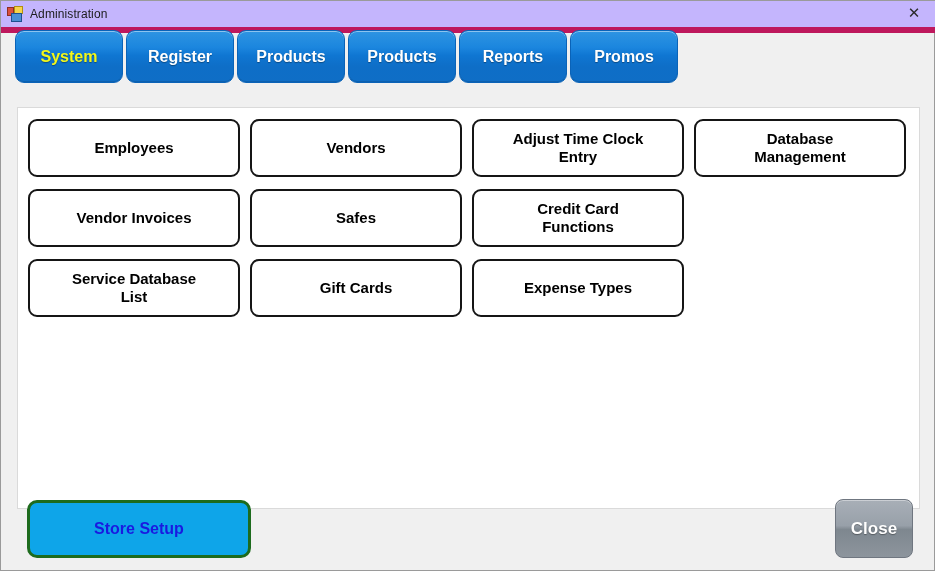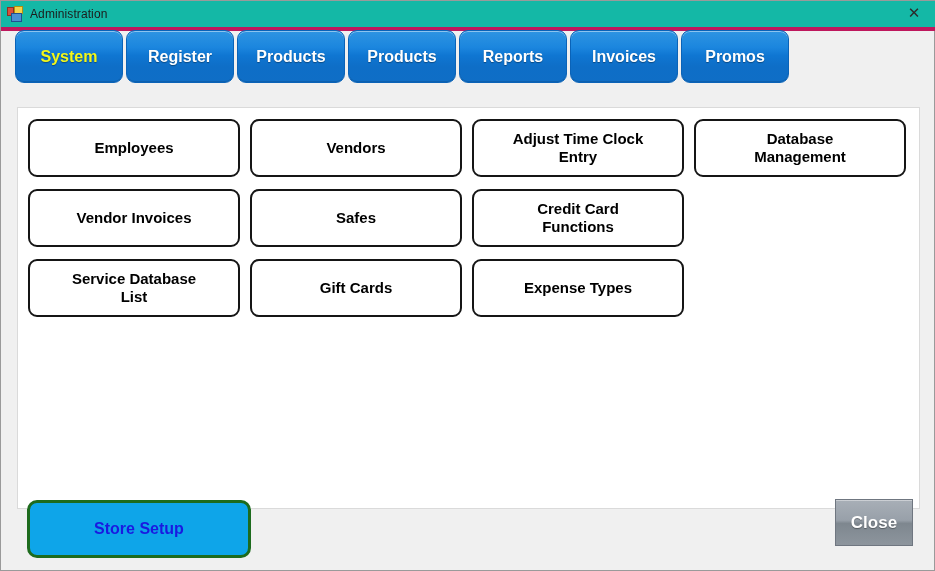--- a/index.html
+++ b/index.html
@@ -23,22 +23,22 @@
     border: 1px solid #9a9a9a;
     background: #f0f0f0;
   }
 
   
   .titlebar {
     position: absolute;
     left: 0; top: 0;
     width: 935px;
     height: 26px;
-    background: #14b8a6;
-    border-bottom: 4px solid #be185d;
+    background: #c4b5fd;
+    border-bottom: 6px solid #be185d;
     display: flex;
     align-items: center;
   }
   .app-icon {
     width: 16px;
     height: 16px;
     margin-left: 6px;
     margin-right: 7px;
     position: relative;
     flex: none;
@@ -179,24 +179,24 @@
     font-weight: bold;
     display: flex;
     align-items: center;
     justify-content: center;
   }
   .close-btn {
     position: absolute;
     left: 834px;
     top: 498px;
     width: 78px;
-    height: 47px;
+    height: 59px;
     box-sizing: border-box;
     border: 1px solid #6f7680;
-    border-radius: 0;
+    border-radius: 8px;
     background: linear-gradient(to bottom,
                 #a8afb7 0%,
                 #98a0a9 45%,
                 #7e878f 52%,
                 #8d959d 100%);
     color: #ffffff;
     font-size: 17px;
     font-weight: bold;
     display: flex;
     align-items: center;
@@ -230,23 +230,20 @@
     <div class="tab">
       <span>Products</span>
     </div>
     <div class="tab">
       <span>Products</span>
     </div>
     <div class="tab">
       <span>Reports</span>
     </div>
     <div class="tab">
-      <span>Invoices</span>
-    </div>
-    <div class="tab">
       <span>Promos</span>
     </div>
   </div>
 
   <div class="panel">
     <div class="grid">
 
       <div class="gridcell">
         <div class="fnbtn">Employees</div>
       </div>

